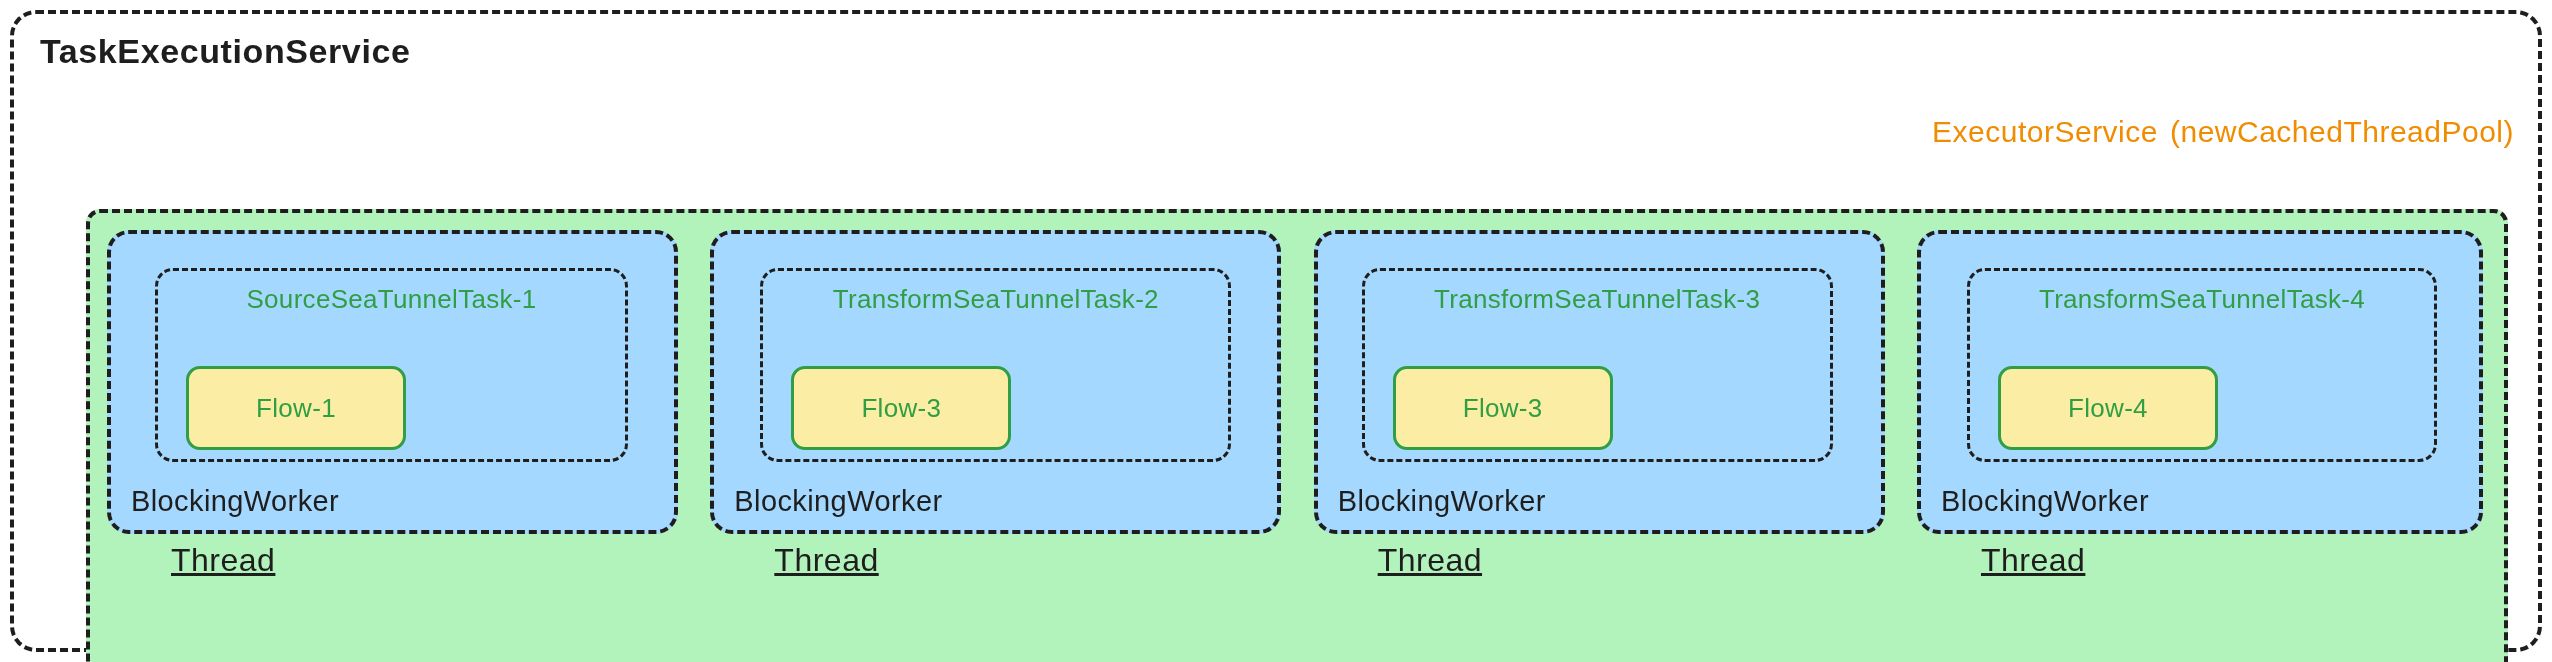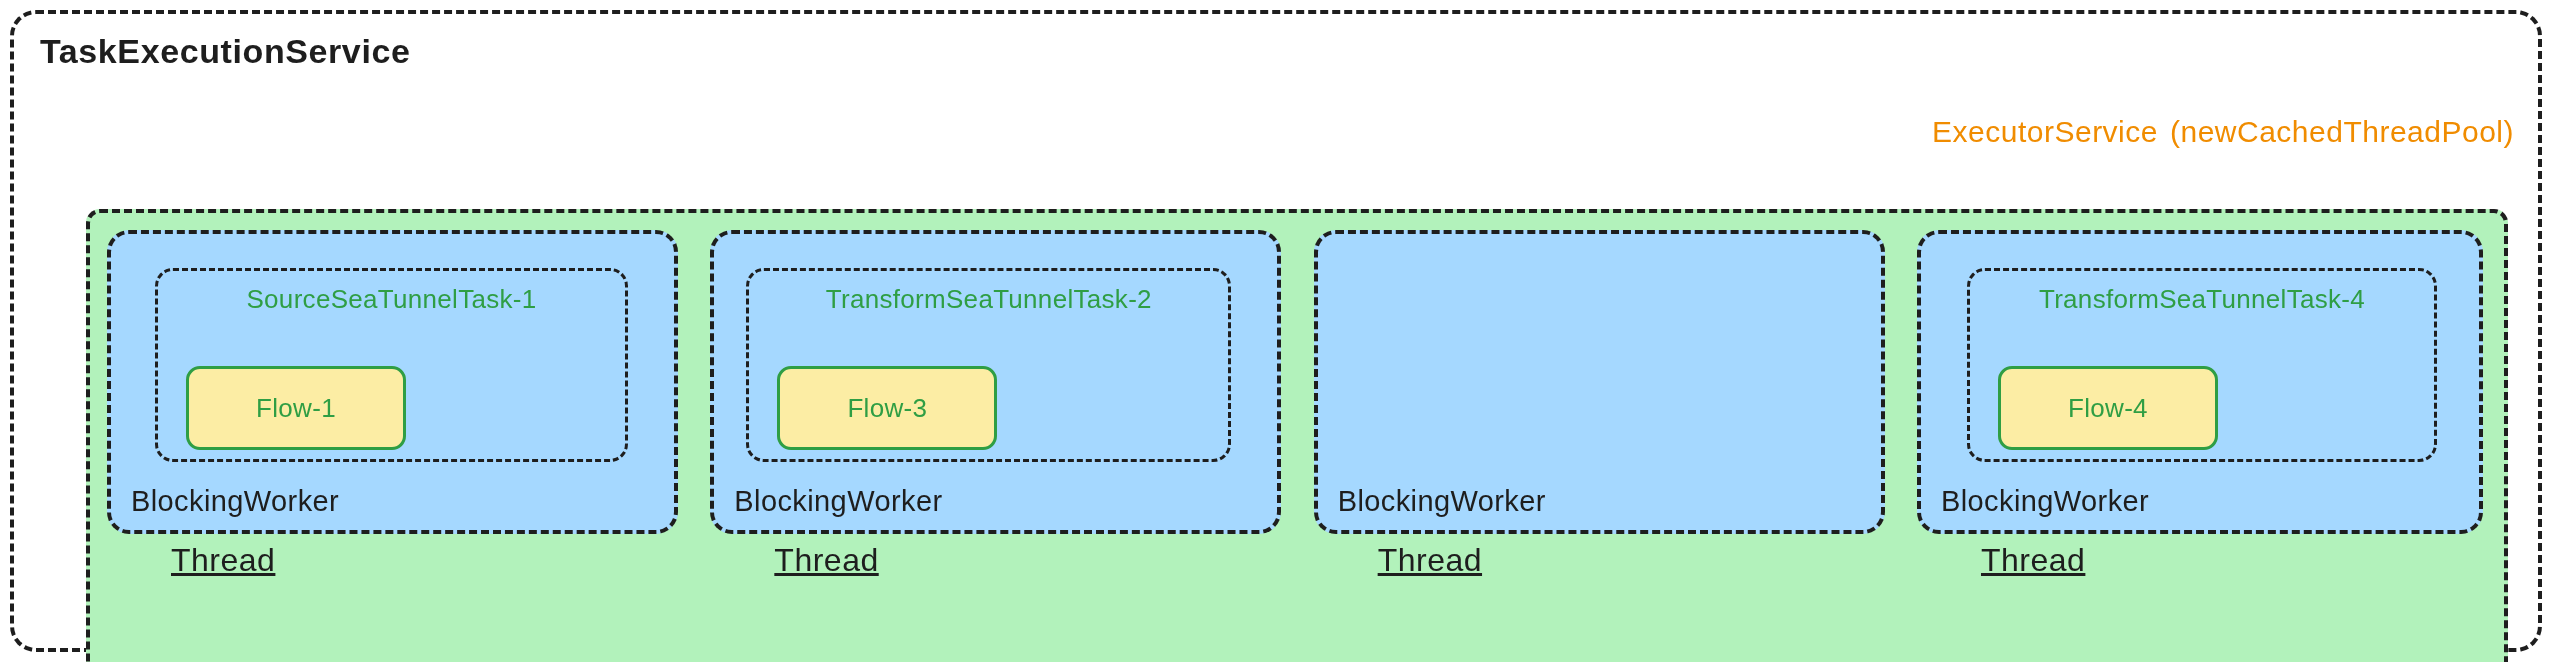--- a/index.html
+++ b/index.html
@@ -167,21 +167,21 @@
     top: 312px;
     font-size: 32px;
     color: #1e1e1e;
     letter-spacing: 0.5px;
     white-space: nowrap;
     text-decoration: underline;
   }
 
   
   .thread-col.c1 .task-box { left: 44px; right: 46px; }
-  .thread-col.c2 .task-box { left: 32px; right: 46px; }
+  .thread-col.c2 .task-box { left: 46px; right: 46px; }
   .thread-col.c3 .task-box { left: 44px; right: 48px; }
   .thread-col.c4 .task-box { left: 46px; right: 42px; }
   .thread-col.c4 .worker-box { width: 566px; }
 </style>
 </head>
 <body>
 
 <div id="canvas">
 
   <div class="outer-box"></div>
@@ -216,20 +216,26 @@
               <span class="flow-label">Flow-3</span>
             </div>
           </div>
           <div class="worker-label">BlockingWorker</div>
         </div>
         <div class="thread-label">Thread</div>
       </div>
 
       <div class="thread-col c3">
         <div class="worker-box">
+          <div class="task-box">
+            <div class="task-title">TransformSeaTunnelTask-3</div>
+            <div class="flow-box">
+              <span class="flow-label">Flow-3</span>
+            </div>
+          </div>
           <div class="worker-label">BlockingWorker</div>
         </div>
         <div class="thread-label">Thread</div>
       </div>
 
       <div class="thread-col c4">
         <div class="worker-box">
           <div class="task-box">
             <div class="task-title">TransformSeaTunnelTask-4</div>
             <div class="flow-box">

